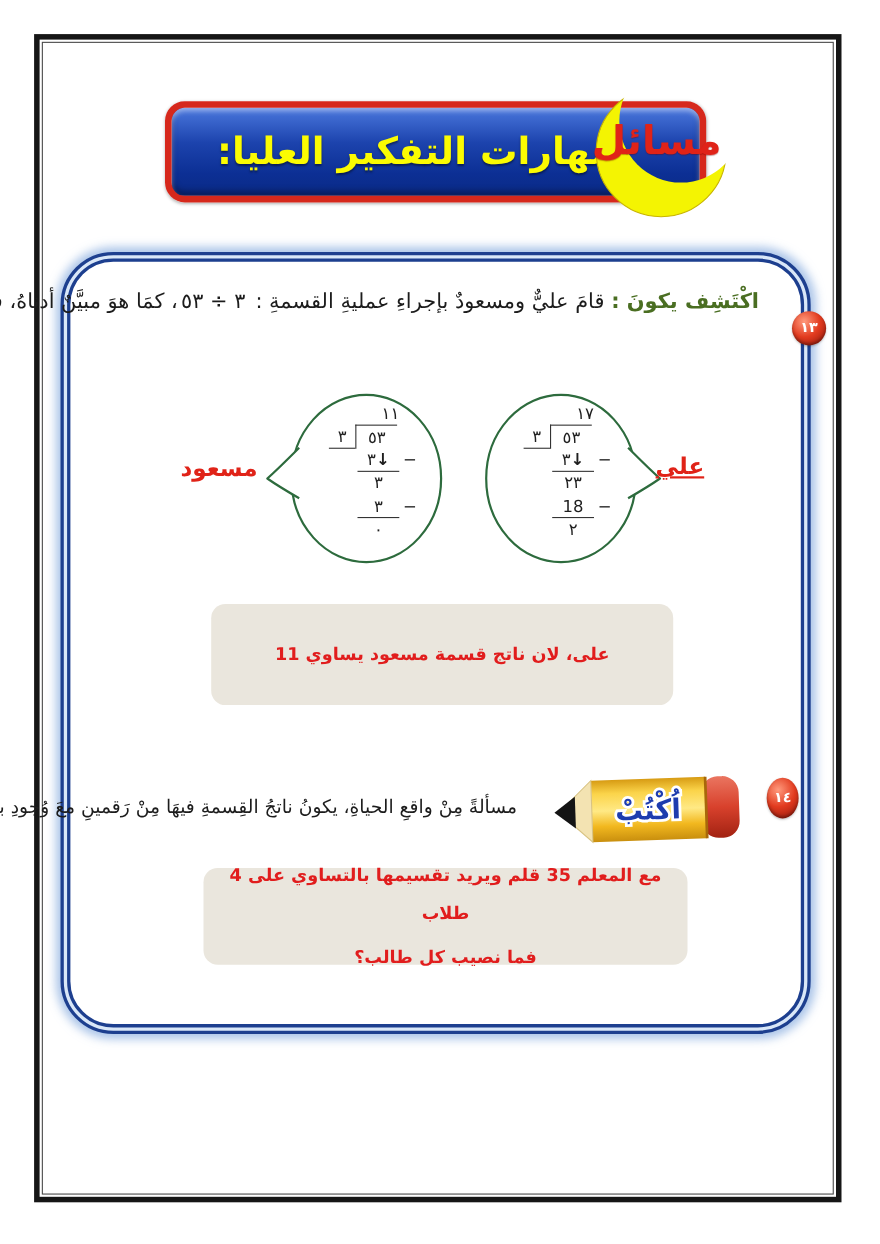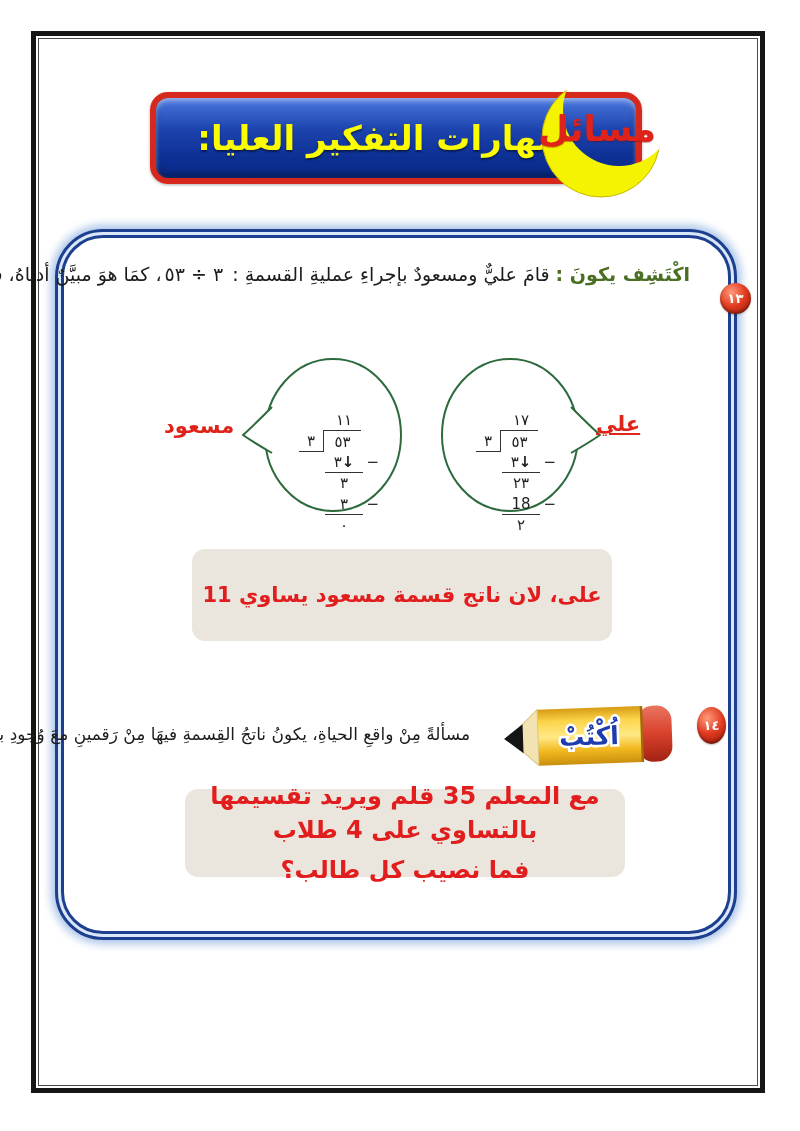--- a/index.html
+++ b/index.html
@@ -74,38 +74,38 @@
   .name-label {
     position:absolute; z-index:6; direction:rtl; white-space:nowrap;
     color:#e02318; font-weight:bold; font-size:21px;
   }
   .label-masoud { left:164px; top:414px; }
   .label-ali { left:596px; top:412px;text-decoration:underline; }
   
   .ldv { position:absolute; width:84px; z-index:6; color:#1f1f1f; font-size:15px; }
   .ldv-masoud { left:291px; top:366px; }
   .ldv-ali { left:468px; top:366px; }
-  .ldv-quot { margin-left:34px; width:38px; text-align:center; height:20px; line-height:20px;margin-top:44px; }
+  .ldv-quot { margin-left:34px; width:38px; text-align:right; height:20px; line-height:20px; }
   .ldv-bracket { display:flex; margin-left:8px; }
   .dvs { width:24px; text-align:center; border-bottom:1.5px solid #333; height:22px; line-height:22px; }
   .dvd { width:38px; text-align:center; border-left:1.5px solid #333; border-top:1.5px solid #333; height:22px; line-height:22px; }
   .ldv-col { margin-left:34px; width:38px; text-align:center; }
   .ldv-r { position:relative; height:21px; line-height:21px; }
   .ldv-r.u { border-bottom:1.6px solid #333; }
   .mn { position:absolute; right:-16px; top:0; }
   .ar { font-weight:bold; letter-spacing:-1px; }
   
   .ans {
     position:absolute; background:#eae6dd; border-radius:13px; z-index:5;
     direction:rtl; display:flex; flex-direction:column; justify-content:center;
-    color:#e11d1d; font-weight:bold; font-size:21px;
+    color:#e11d1d; font-weight:bold; font-size:16px;
   }
   .ans p { margin:0; text-align:center; line-height:34px; }
   .ans-1 { left:192px; top:549px; width:420px; height:92px; gap:9px; }
-  .ans-2 { left:185px; top:789px; width:440px; height:88px; gap:6px; font-size:24px; }
+  .ans-2 { left:185px; top:789px; width:440px; height:88px; gap:6px; font-size:16px; }
   
   .q14-text {
     position:absolute; left:68px; top:712px; width:402px; z-index:5;
     direction:rtl; color:#1c1c1c; font-size:17px; line-height:44px; white-space:nowrap;
   }
   .pencil { position:absolute; left:498px; top:700px; width:178px; height:72px; z-index:5; transform:rotate(-2deg); }
 </style>
 </head>
 <body>
 

